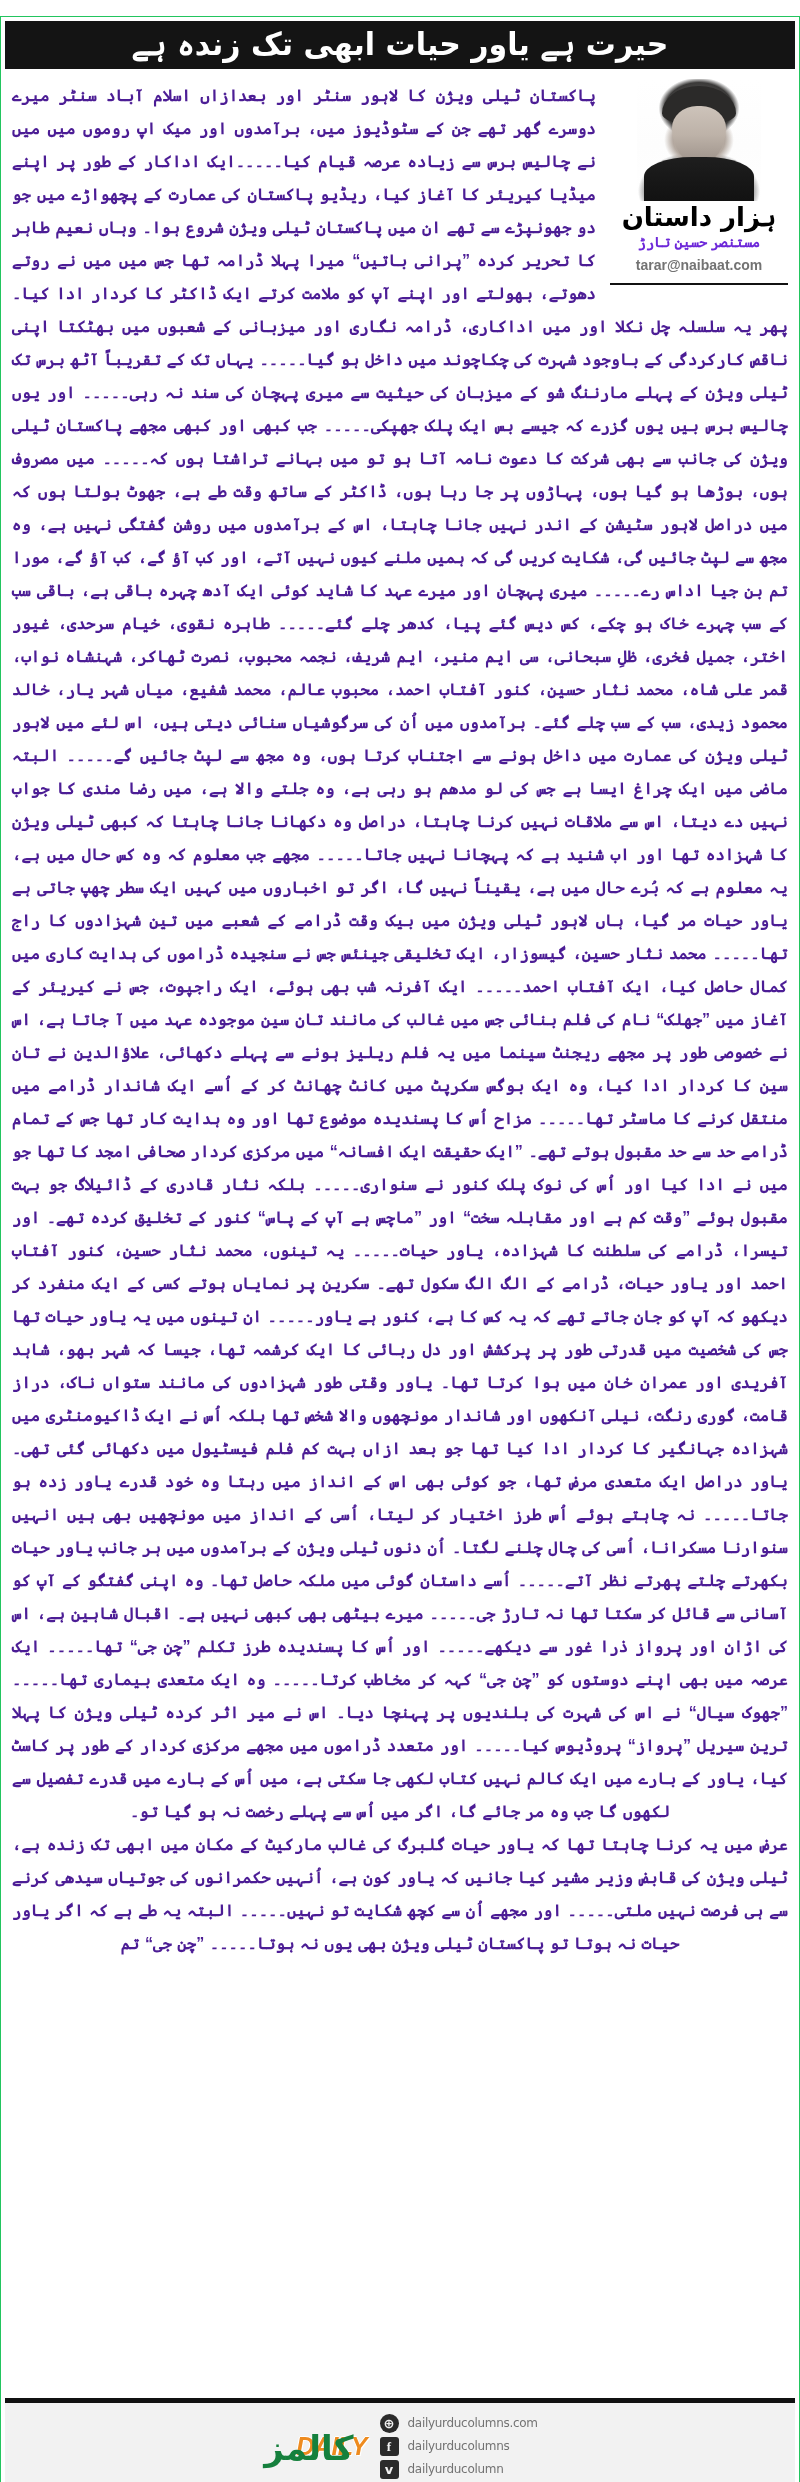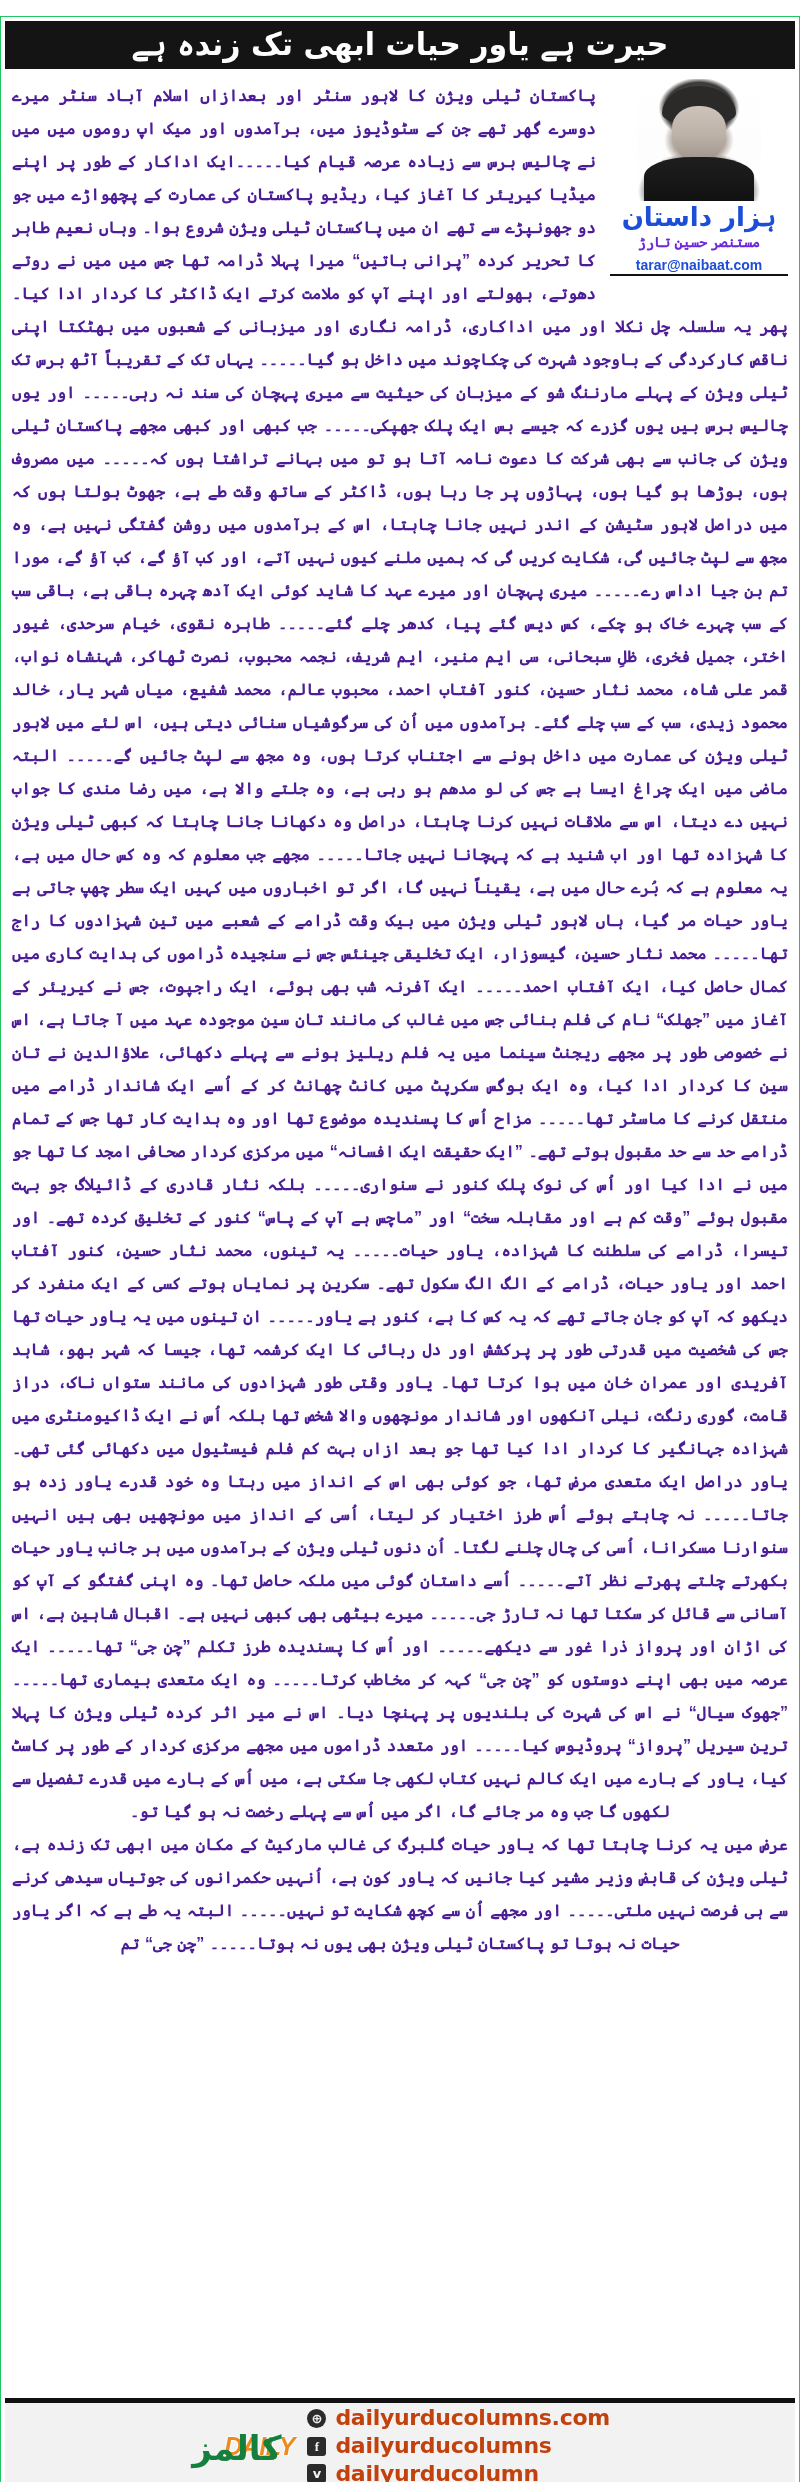--- a/index.html
+++ b/index.html
@@ -101,39 +101,39 @@
     width: 88%;
     height: 38%;
     background: linear-gradient(180deg, #1e1e1e 0%, #111111 100%);
     border-radius: 44% 44% 0 0 / 42% 42% 0 0;
     filter: blur(0.5px);
   }
   .author-column-name {
     font-size: 26px;
     font-weight: 700;
     line-height: 1.1;
-    color: #1d4ed8;
+    color: #000000;
     margin-top: 2px;
     font-family: "DejaVu Sans", "Liberation Sans", sans-serif;
   }
   .author-name {
     font-size: 14px;
     font-weight: 700;
     line-height: 1.2;
     color: #6d28d9;
     margin-top: 2px;
     font-family: Liberation Sans, sans-serif;
   }
   .author-email {
     direction: ltr;
     font-size: 14px;
     font-weight: 700;
-    color: #1d4ed8;
+    color: #737373;
     margin-top: 7px;
-    padding-bottom: 1px;
+    padding-bottom: 10px;
     border-bottom: 2px solid #111111;
     font-family: "Liberation Sans", sans-serif;
   }
 
   
   .article {
     position: absolute;
     left: 5px;
     right: 5px;
     top: 58px;
@@ -244,23 +244,23 @@
     font-size: 13px;
     font-weight: 700;
     font-family: "DejaVu Sans", sans-serif;
     line-height: 1;
   }
   .social-icon.globe { border-radius: 50%; }
   .social-icon.fb { border-radius: 3px; font-family: "Liberation Serif", serif; }
   .social-icon.tw { border-radius: 3px; }
   .social-handle {
     font-family: "DejaVu Sans", "Liberation Sans", sans-serif;
-    font-size: 22px;
-    font-weight: 700;
-    color: #c2410c;
+    font-size: 12px;
+    font-weight: 400;
+    color: #737373;
     letter-spacing: -0.3px;
     line-height: 1.08;
   }
 </style>
 </head>
 <body>
 
 <div class="page">
 
   <div class="headline-band">

